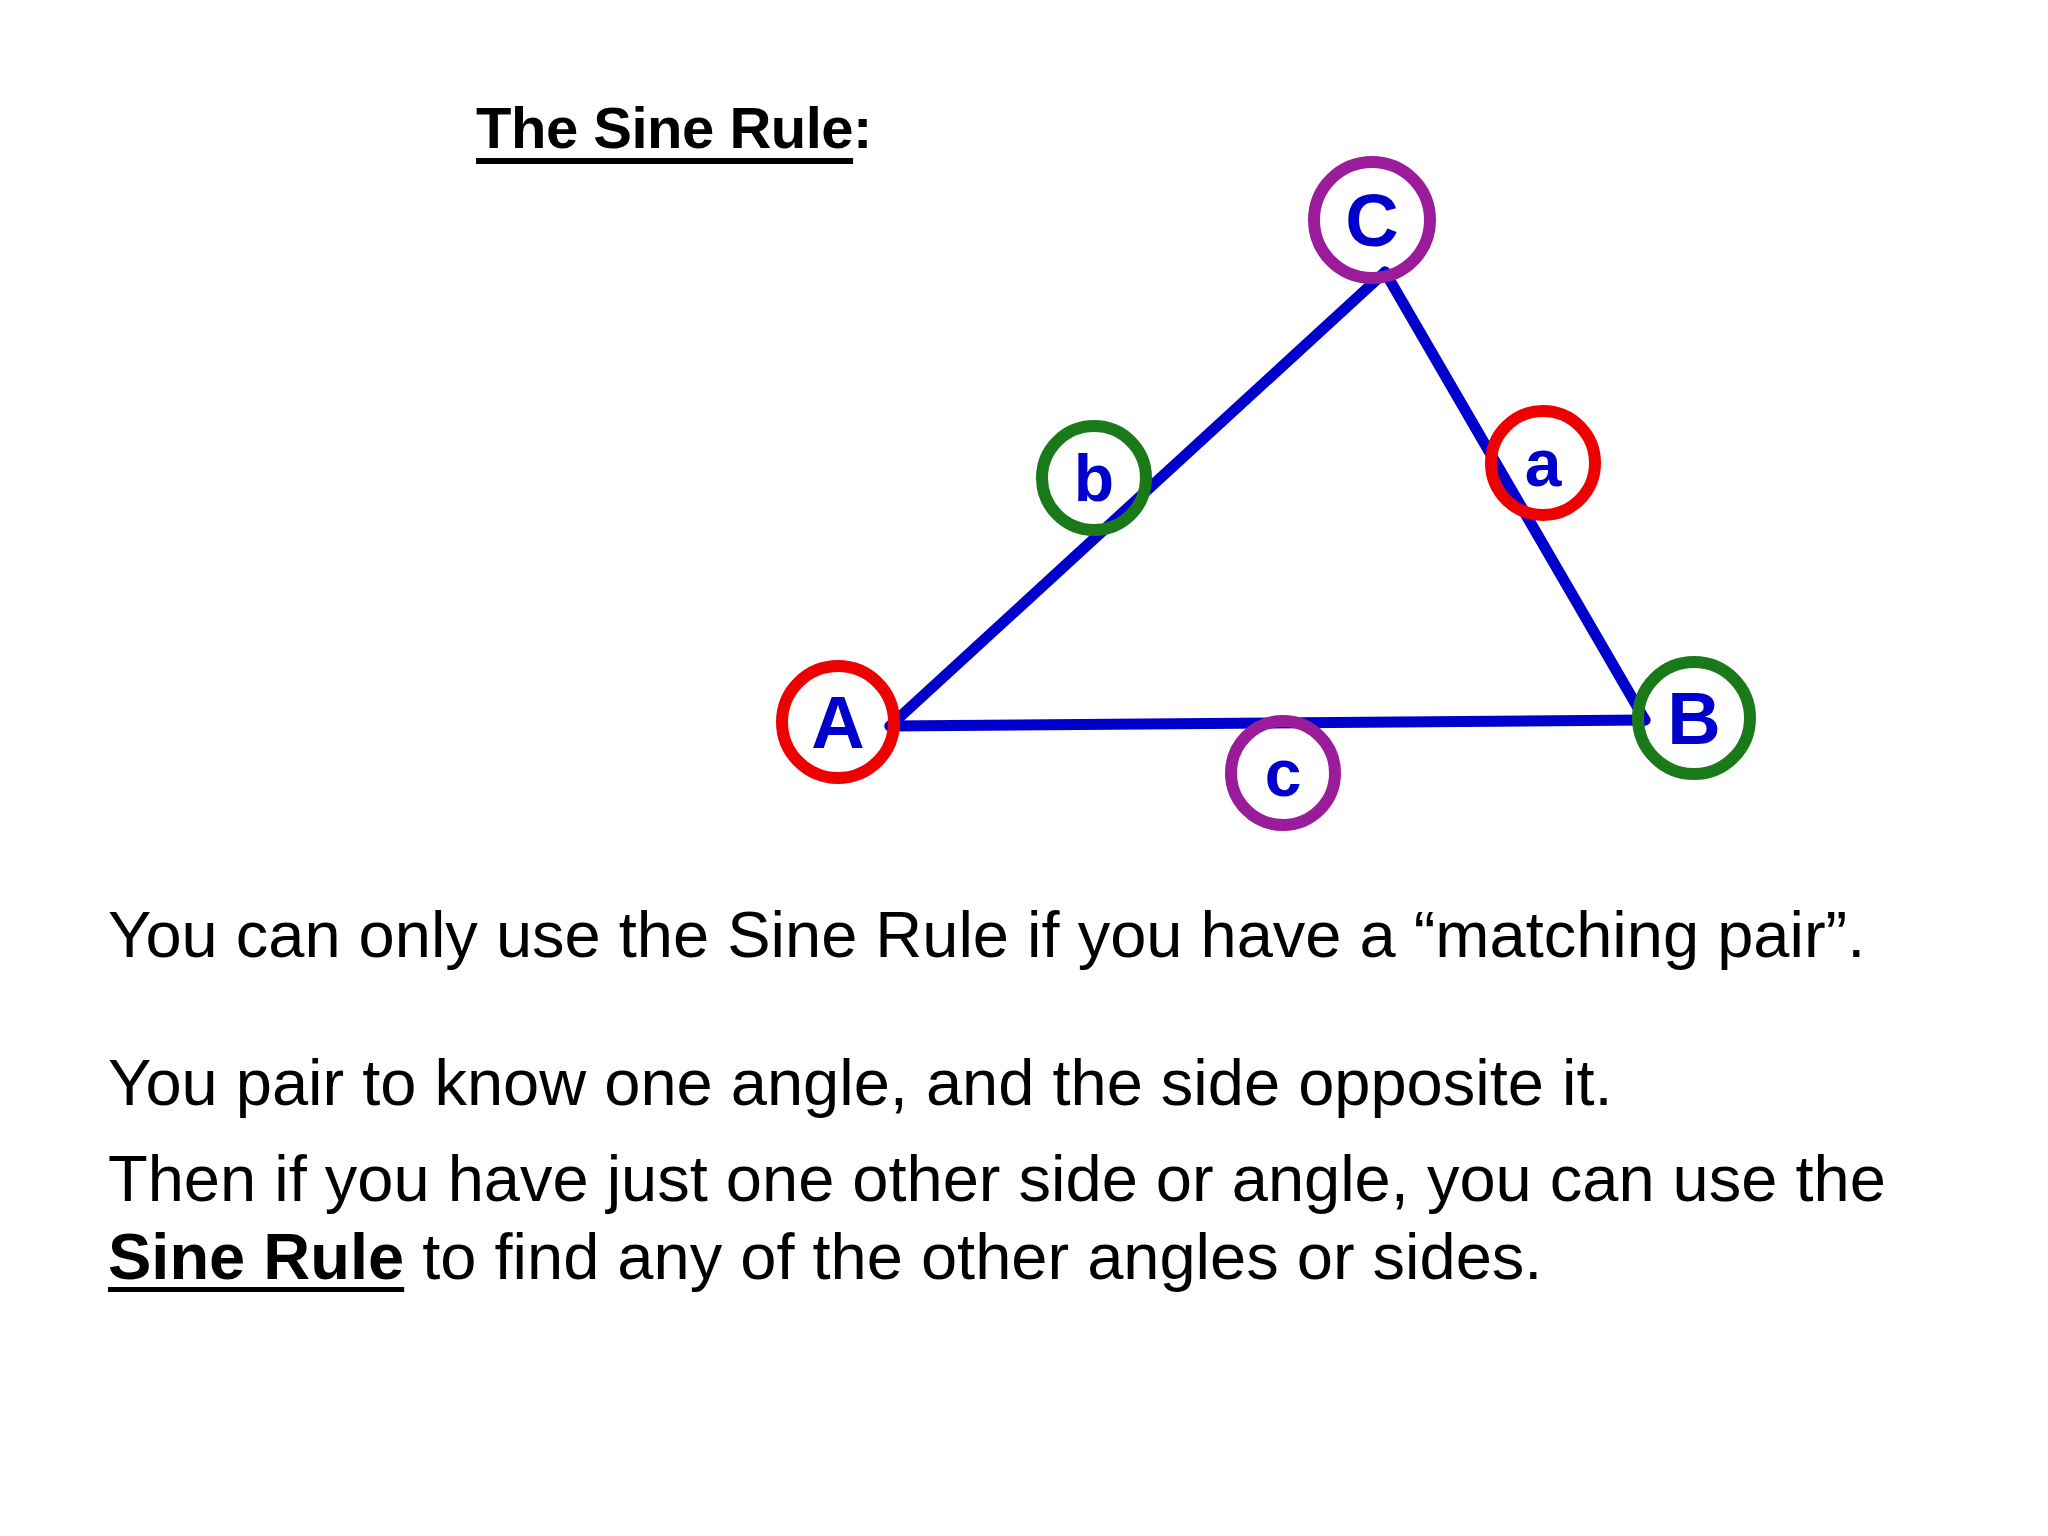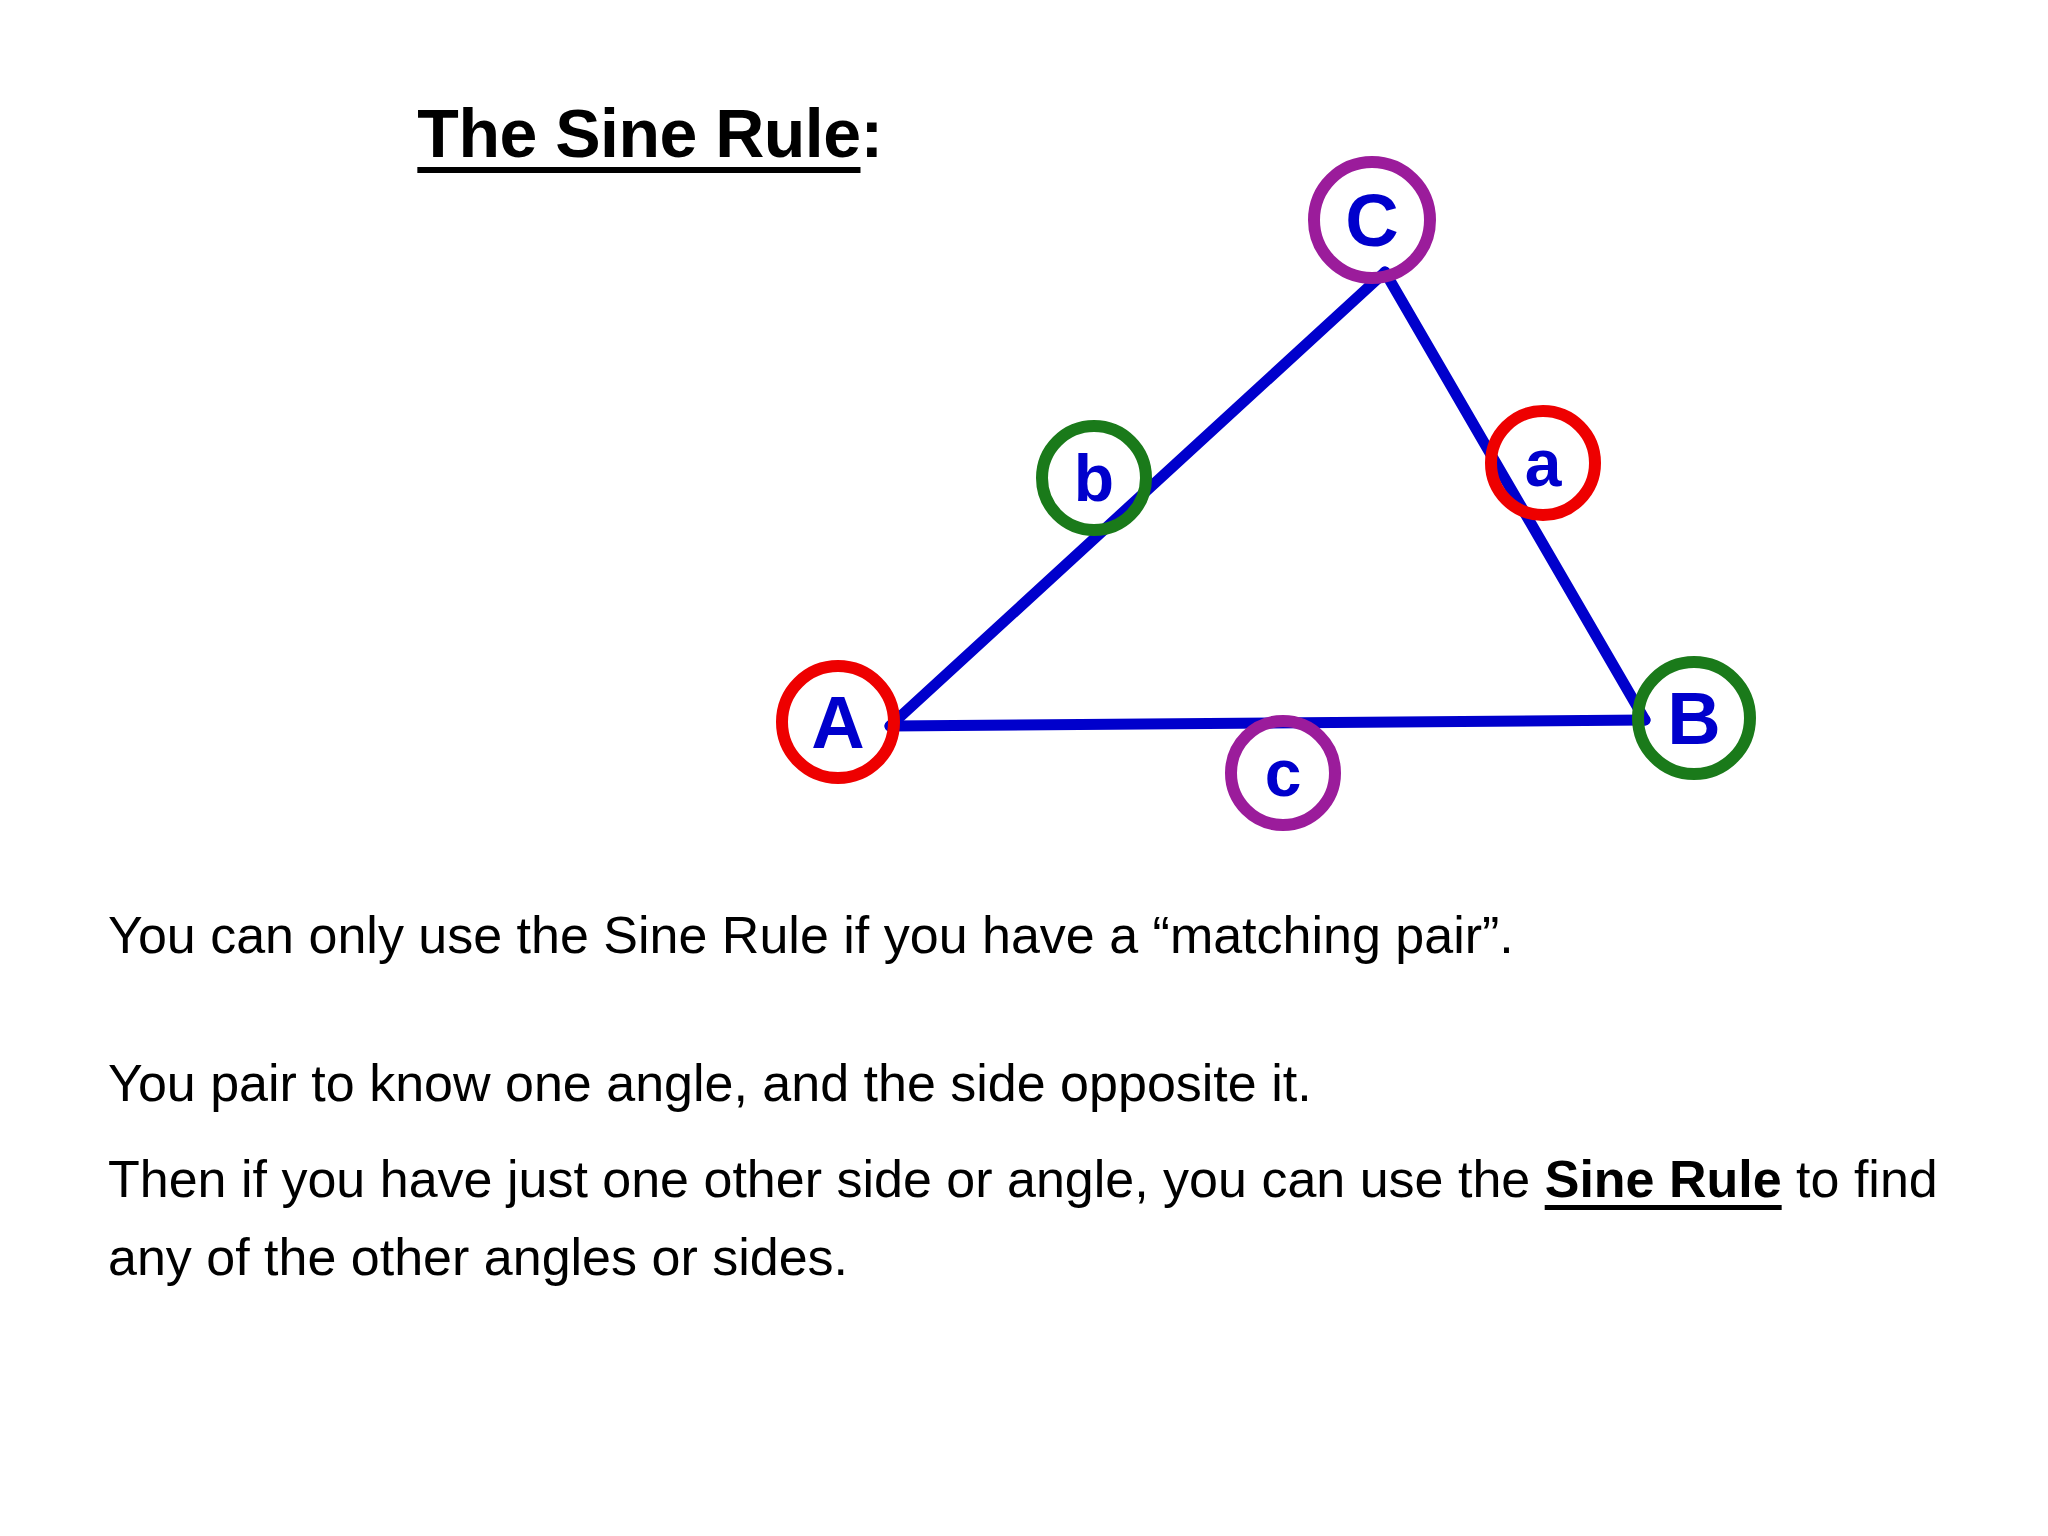--- a/index.html
+++ b/index.html
@@ -16,25 +16,26 @@
     color: #000000;
   }
 
   
   #title-block {
     position: absolute;
     left: 0;
     top: 98px;
     width: 1300px;
     text-align: center;
-    font-size: 68px;
+    font-size: 58px;
     font-weight: bold;
     line-height: 1.05;
     letter-spacing: -0.5px;
     white-space: nowrap;
+    padding-left: 24px;
   }
   #title-block .t-underline {
     text-decoration: underline;
     text-decoration-thickness: 6px;
     text-underline-offset: 10px;
   }
 
   
   #diagram {
     position: absolute;
@@ -42,21 +43,21 @@
     top: 0;
     width: 2048px;
     height: 900px;
   }
   #diagram svg { display: block; }
 
   
   .para {
     position: absolute;
     left: 108px;
-    font-size: 52px;
+    font-size: 65px;
     line-height: 78px;
     font-stretch: condensed;
     font-family: "Liberation Sans Narrow", "Liberation Sans", sans-serif;
     color: #000000;
     white-space: pre-wrap;
   }
   #para-1 { top: 896px;  width: 1900px; }
   #para-2 { top: 1044px; width: 1900px; }
   #para-3 { top: 1140px; width: 1860px; }
 

